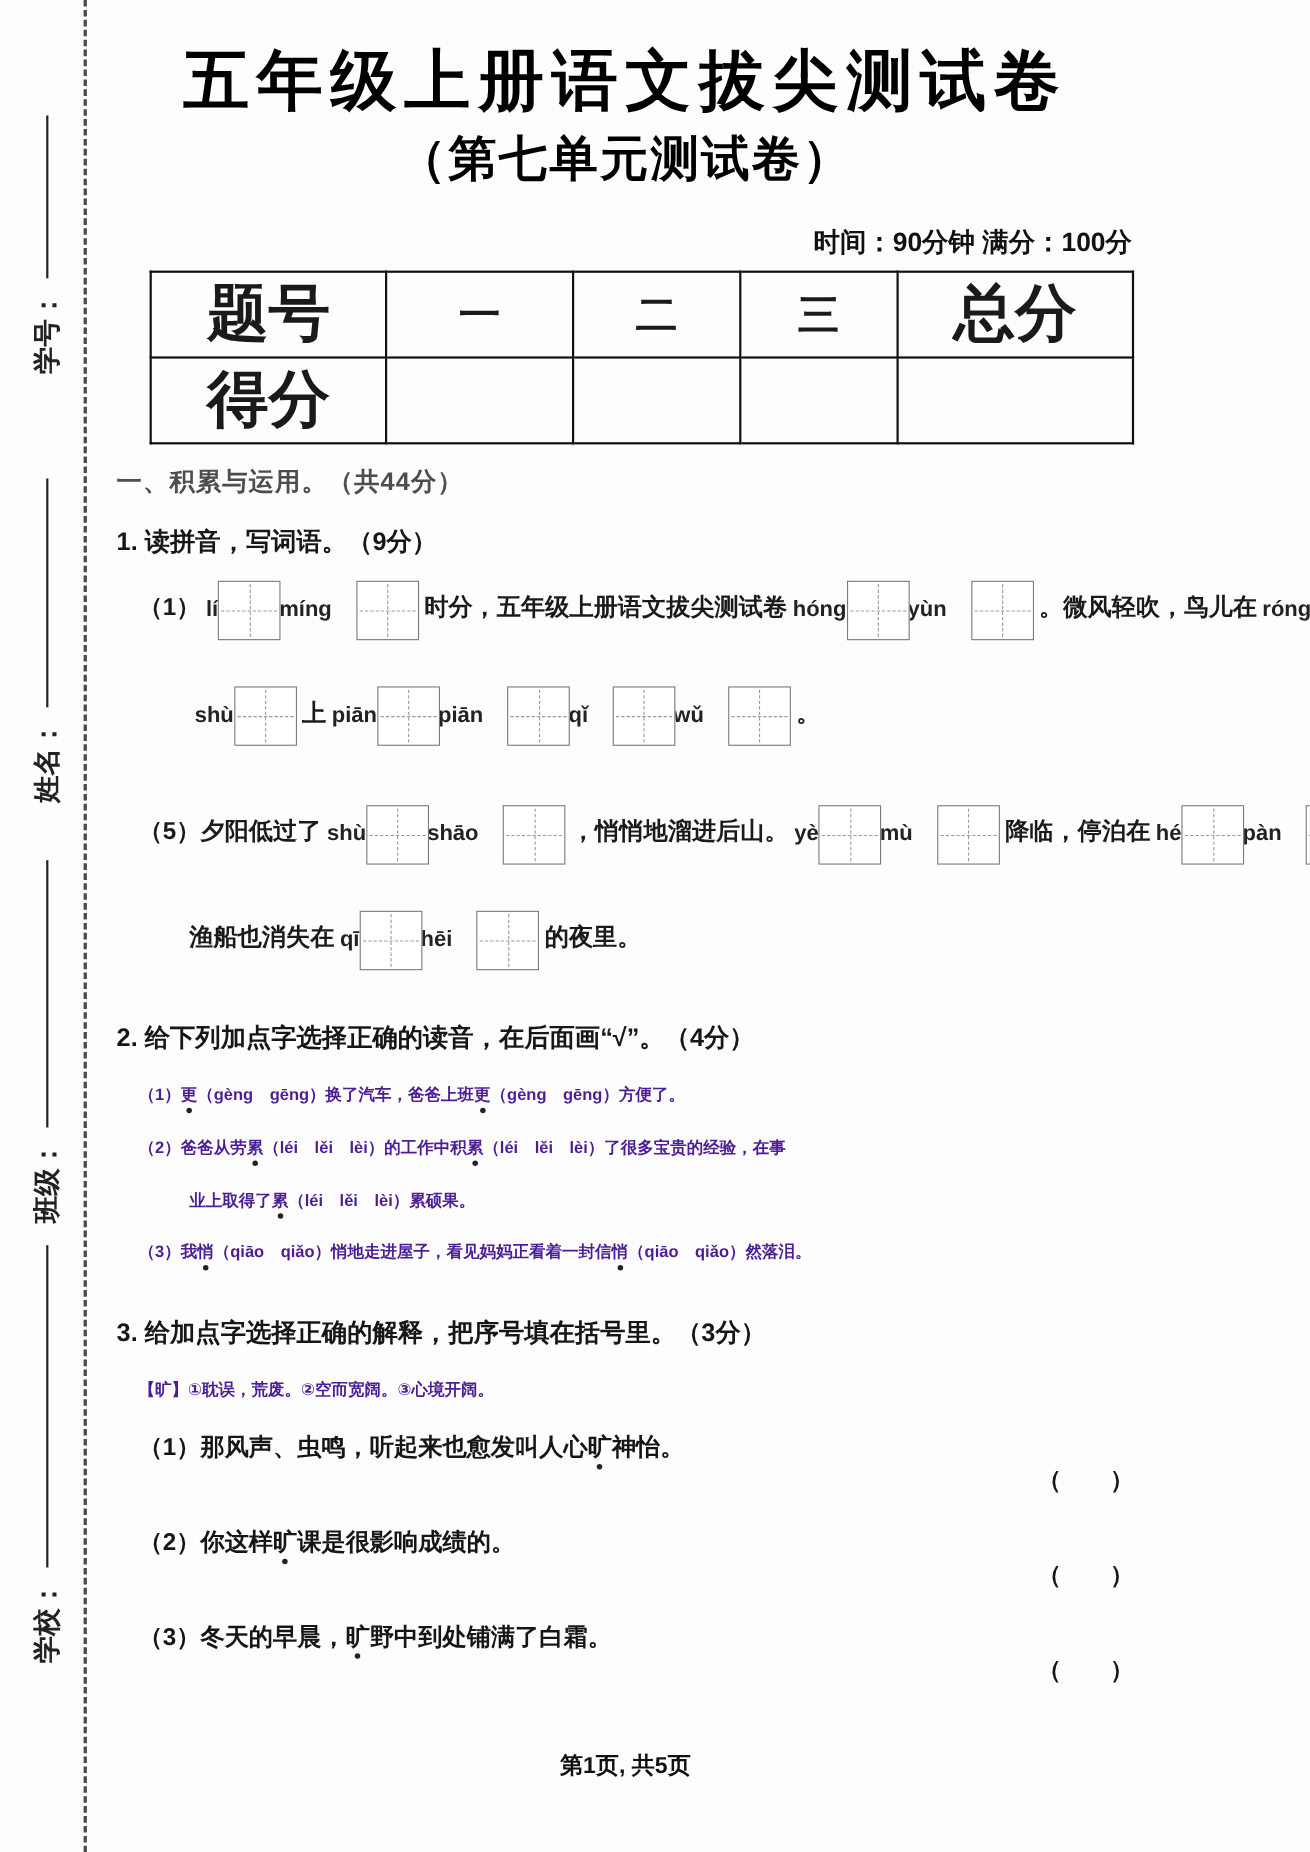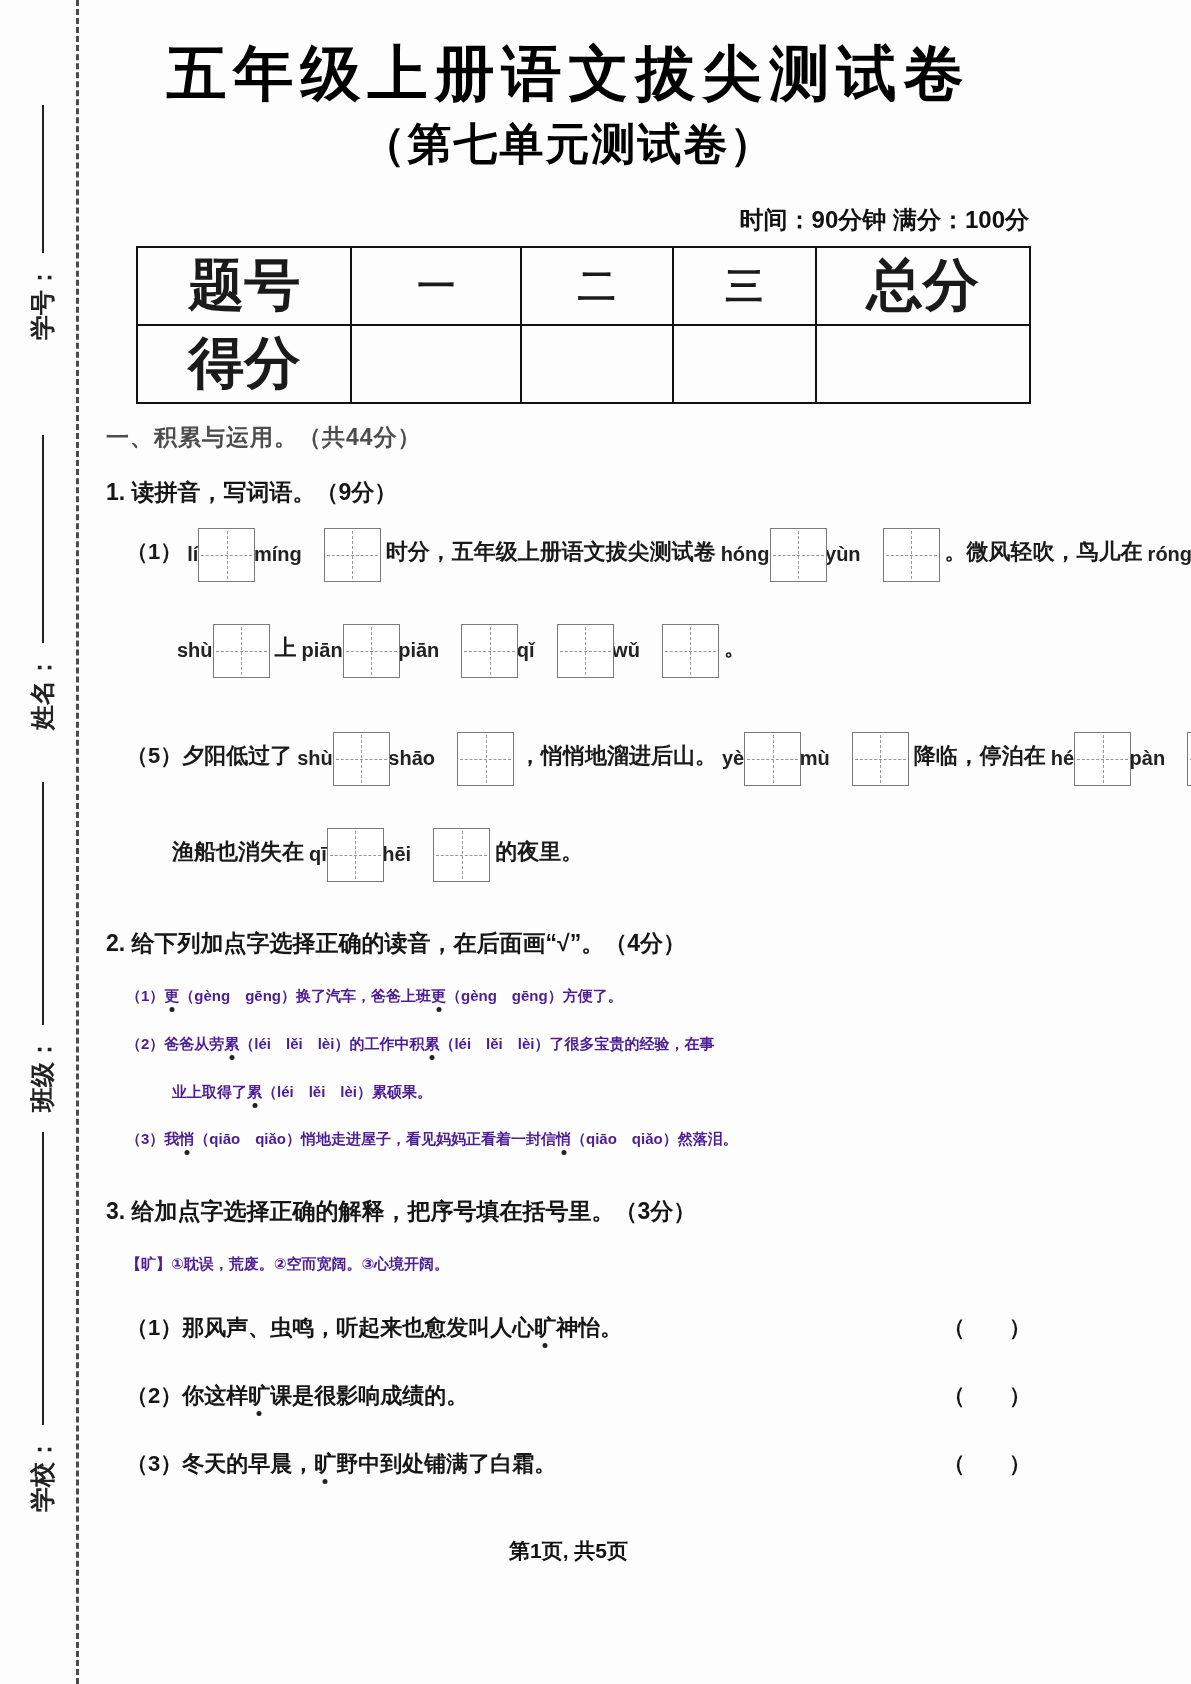--- a/index.html
+++ b/index.html
@@ -100,22 +100,22 @@
   .text-line.indent2 { padding-left:66px; }
   .seg { display:inline; }
   .seg.dot { position:relative; }
   .seg.dot::after {
     content:''; position:absolute; left:50%; bottom:-8px;
     width:5px; height:5px; border-radius:50%; background:#222;
     transform:translateX(-50%);
   }
   .bracket-line {
     display:flex; align-items:baseline;
-    margin-top:38px; padding-left:20px;
-    font-size:22px; font-weight:600; color:#161616;
+    margin-top:26px; padding-left:20px;
+    font-size:22px; font-weight:600; color:#161616;flex-direction:column;
   }
   .bracket { margin-left:auto; white-space:nowrap; }
 
   .footer {
     margin-top:58px; text-align:center;
     font-size:21px; font-weight:600; color:#111;
   }
 </style>
 </head>
 <body>

